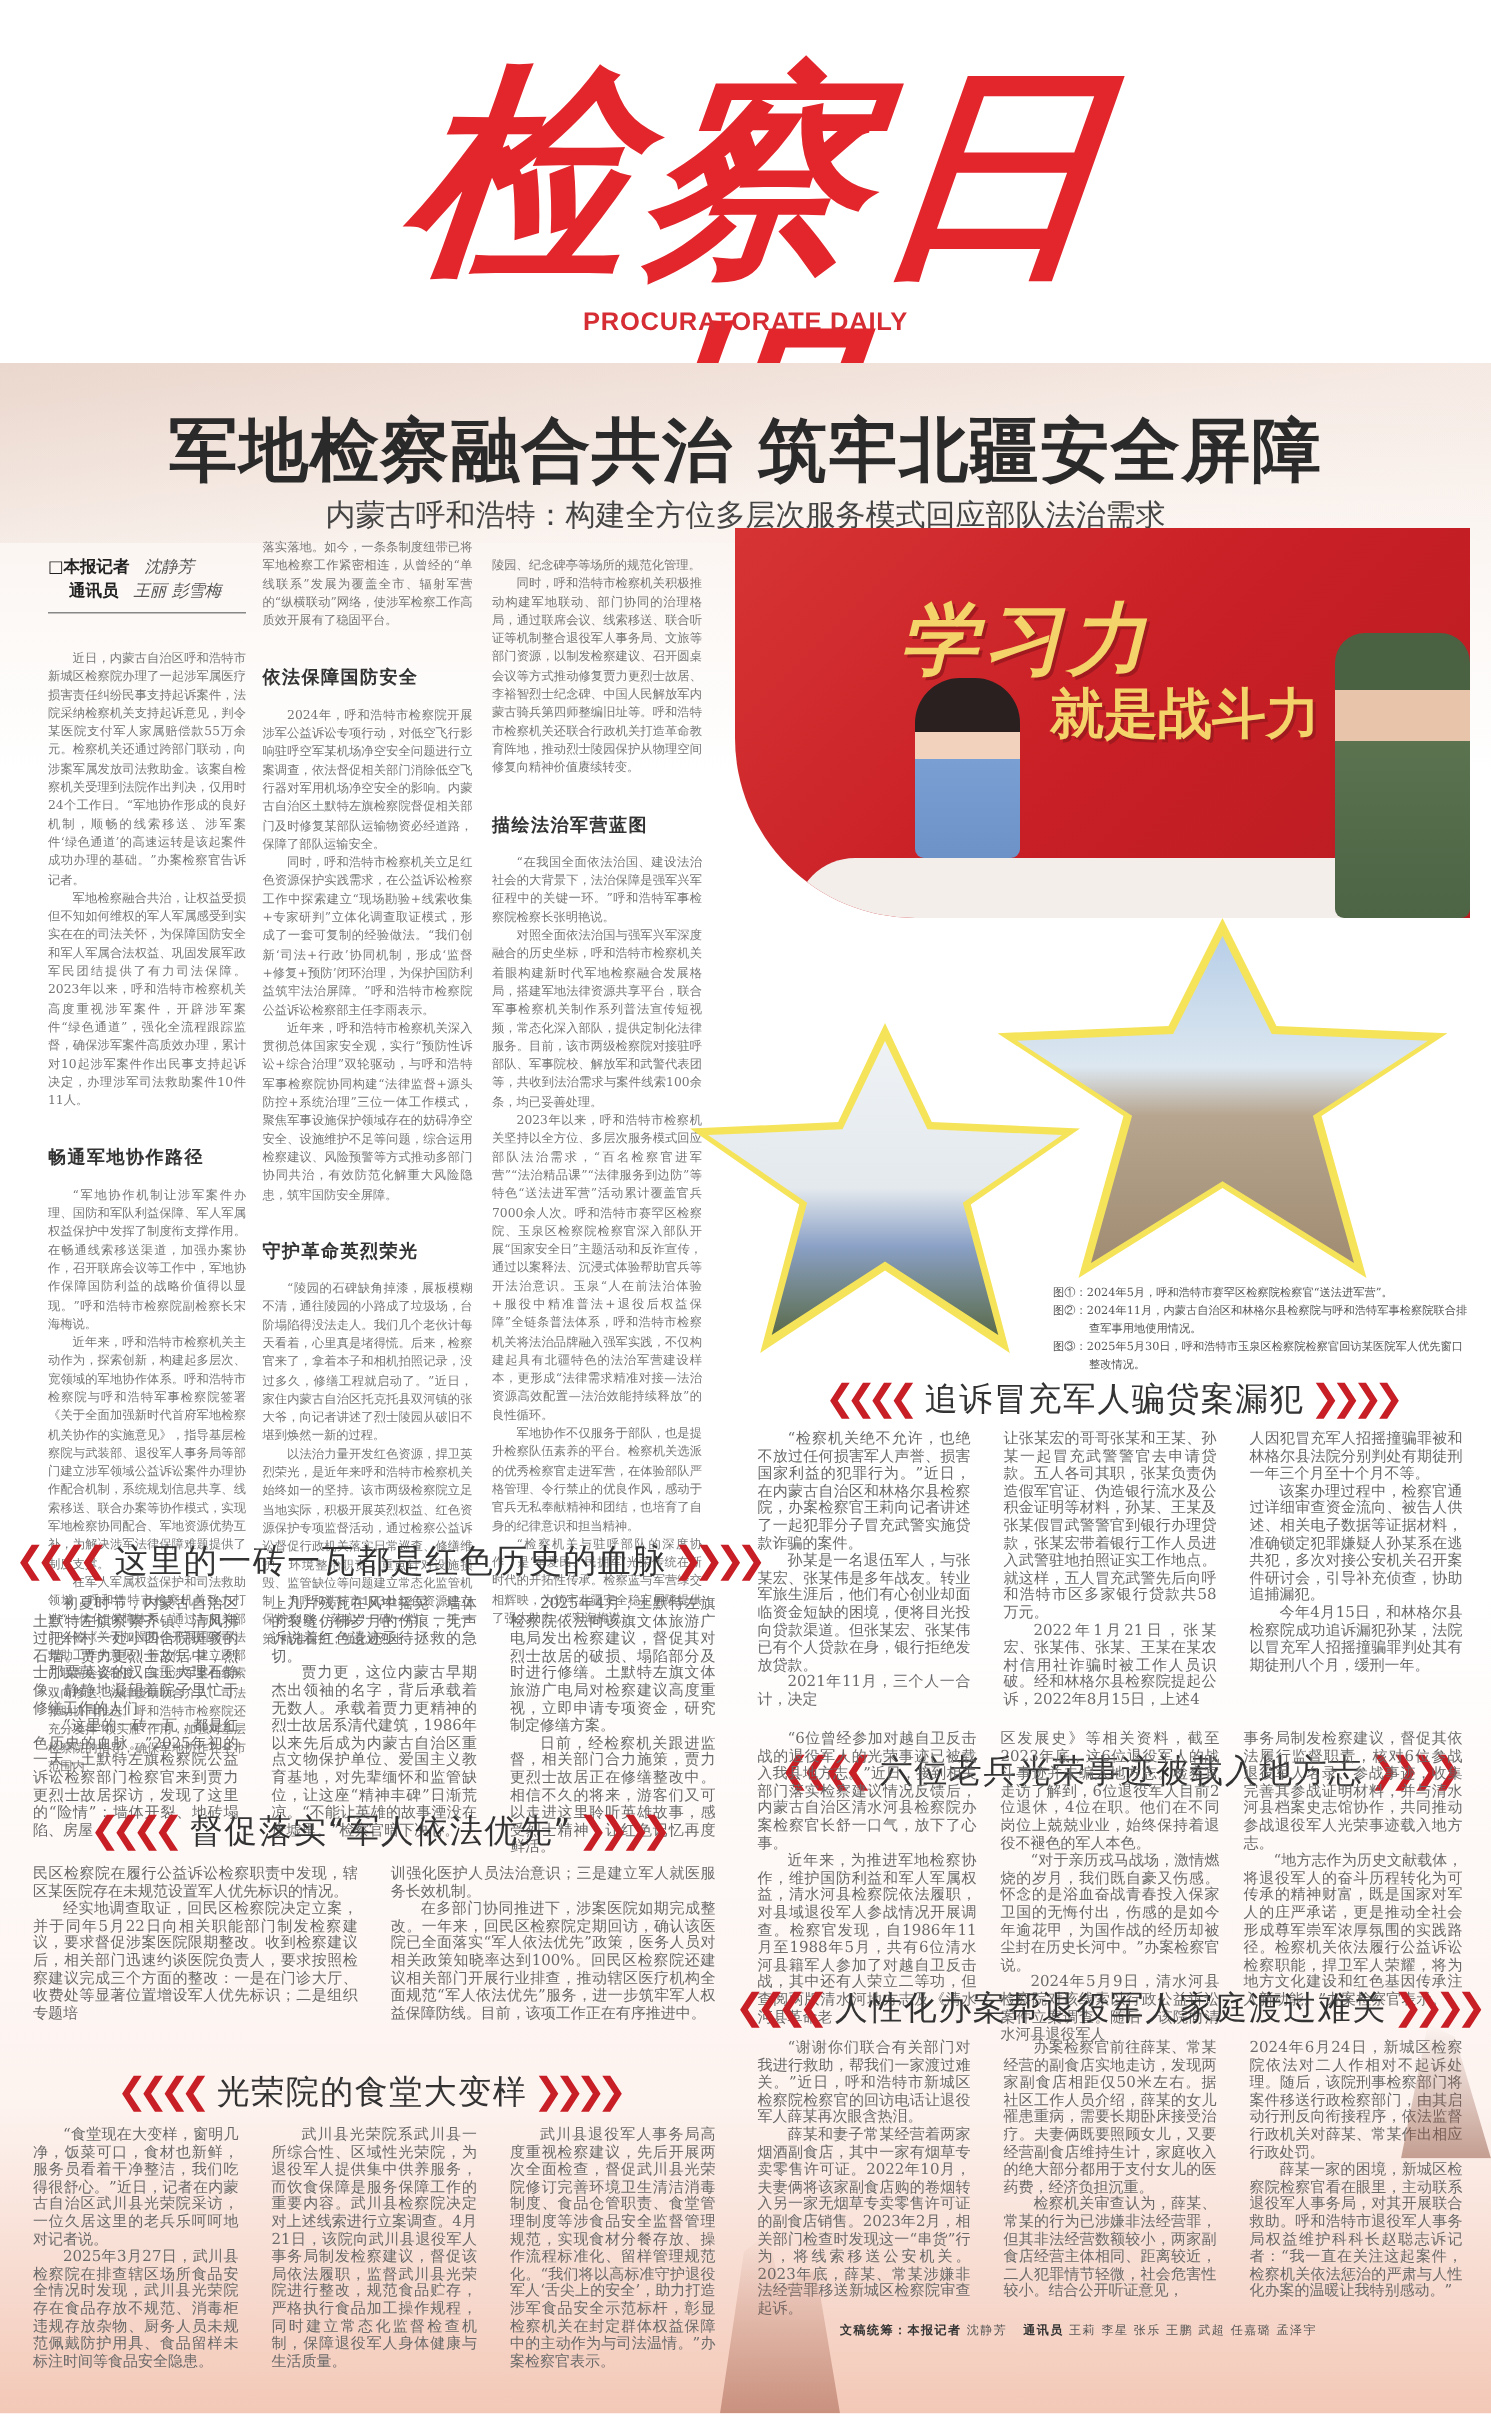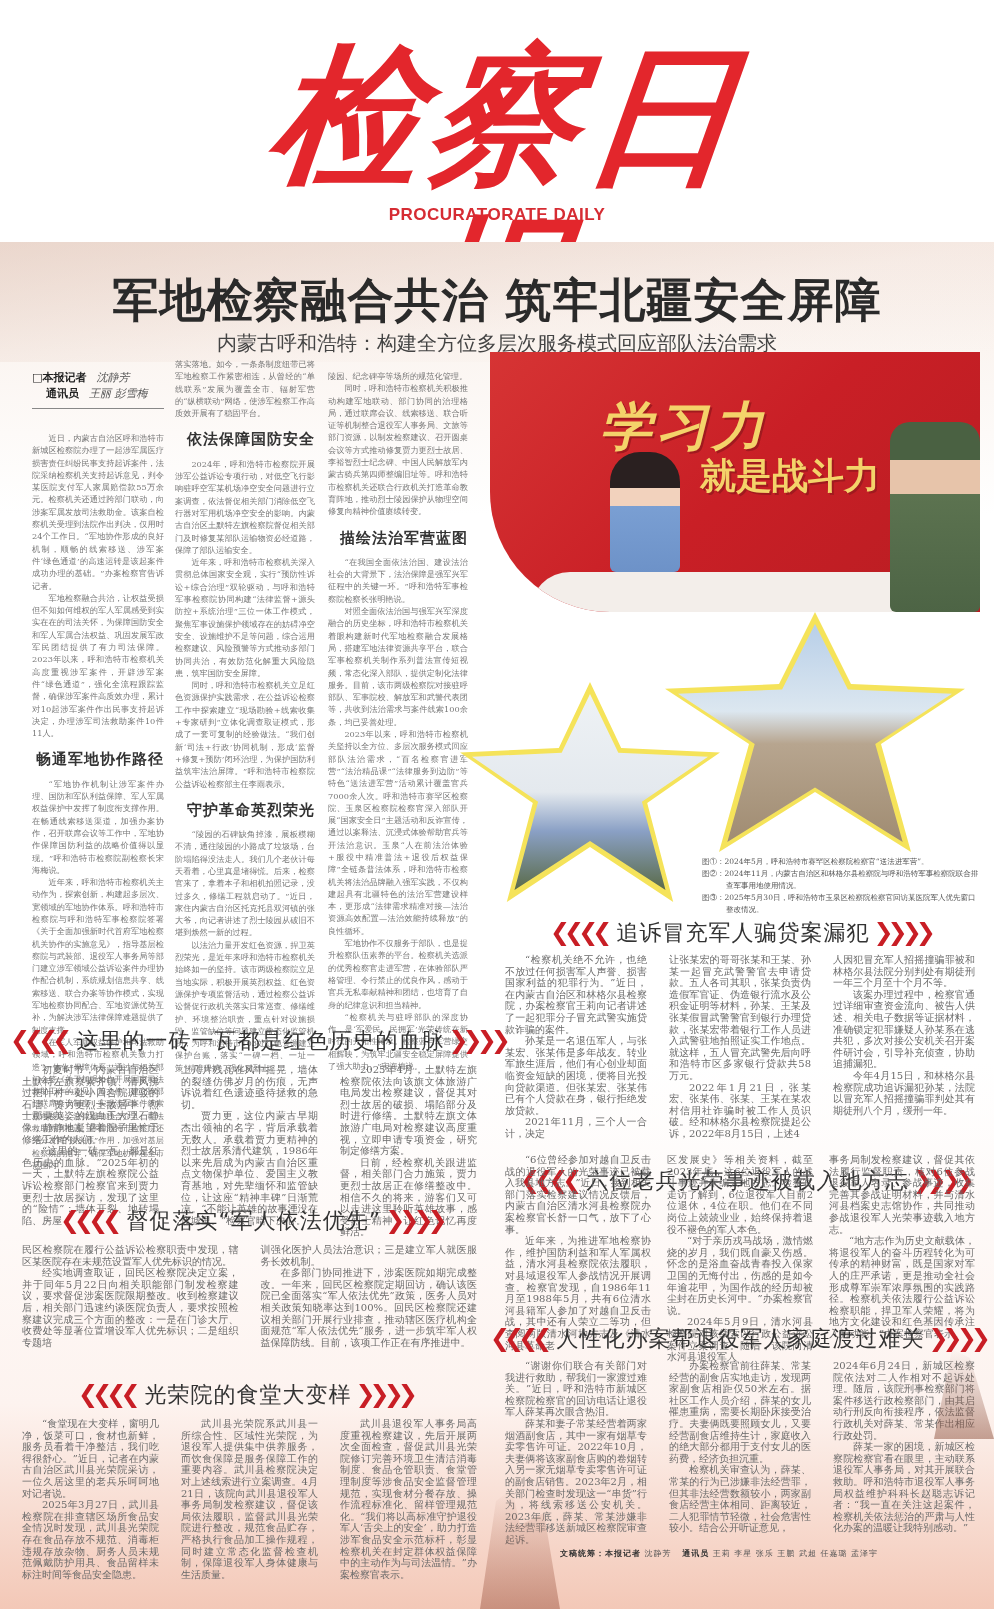--- a/index.html
+++ b/index.html
@@ -8,21 +8,21 @@
   .masthead-title { position: absolute; top: 30px; left: 210px; width: 580px; font-family: "DejaVu Serif", serif; font-size: 150px; line-height: 170px; color: #e3262c; font-weight: bold; letter-spacing: 8px; font-style: italic; transform: skewX(-6deg); }
   .masthead-sub { position: absolute; top: 205px; left: 0; width: 994px; text-align: center; font-family: "Liberation Sans", sans-serif; font-size: 17px; font-weight: bold; color: #d62c33; letter-spacing: 0.5px; }
   .page { position: absolute; top: 242px; left: 0; width: 994px; height: 1367px; background: linear-gradient(180deg, #f6ebe5 0%, #fbf5f1 8%, #ffffff 20%, #ffffff 60%, #fdf3ef 85%, #f3c8b7 100%); }
   .mountains { position: absolute; top: 0; left: 0; width: 994px; height: 120px; background: linear-gradient(170deg, rgba(220,190,175,0.45) 0%, rgba(240,220,210,0.1) 60%, rgba(255,255,255,0) 100%); }
   .headline { position: absolute; top: 28px; left: 0; width: 994px; text-align: center; font-family: "DejaVu Serif", serif; font-size: 46px; font-weight: bold; color: #2a2a2a; letter-spacing: 1px; }
   .subheadline { position: absolute; top: 88px; left: 0; width: 994px; text-align: center; font-family: "DejaVu Sans", sans-serif; font-size: 20px; color: #444; }
   .col { position: absolute; font-size: 8.2px; line-height: 12.3px; color: #777; text-align: justify; font-family: "DejaVu Serif", serif; }
   .col p { text-indent: 2em; margin: 0; }
   .byline { font-size: 11px; line-height: 16px; color: #222; font-weight: bold; border-bottom: 1px solid #888; padding-bottom: 6px; margin-bottom: 23px; }
   .byline .nm { font-weight: normal; font-style: italic; color: #555; margin-left: 10px; }
-  .subhead { text-align: right; font-weight: bold; font-size: 15px; color: #333; margin: 14px 0 12px 0; font-family: "DejaVu Sans", sans-serif; letter-spacing: 1px; }
+  .subhead { text-align: left; font-weight: bold; font-size: 12px; color: #333; margin: 26px 0 12px 0; font-family: "DejaVu Sans", sans-serif; letter-spacing: 1px; }
   .photo-area { position: absolute; top: 100px; left: 470px; width: 510px; height: 530px; }
   .photo1 { position: absolute; top: 10px; left: 20px; width: 490px; height: 260px; background: linear-gradient(135deg, #d63434 0%, #c91f26 50%, #b81d22 100%); border-radius: 0 0 0 120px; overflow: hidden; }
   .slogan1 { position: absolute; top: 40px; left: 110px; font-family: "DejaVu Serif", serif; font-size: 52px; color: #f4d36a; font-weight: bold; font-style: italic; letter-spacing: 4px; text-shadow: 2px 2px 0 #a01a1f; }
   .slogan2 { position: absolute; top: 100px; left: 210px; font-family: "DejaVu Sans", sans-serif; font-size: 36px; color: #f4d36a; font-weight: bold; text-shadow: 2px 2px 0 #a01a1f; }
   .person-f { position: absolute; top: 100px; left: 120px; width: 70px; height: 120px; background: linear-gradient(180deg, #2a2020 0%, #2a2020 30%, #f2d2bd 30%, #f2d2bd 45%, #7a9fd3 45%, #6d92c8 100%); border-radius: 30px 30px 6px 6px; }
   .person-m { position: absolute; top: 70px; left: 400px; width: 90px; height: 190px; background: linear-gradient(180deg, #4a6142 0%, #4a6142 20%, #e7c4aa 20%, #e7c4aa 38%, #5c7350 38%, #4d6445 100%); border-radius: 20px 20px 6px 6px; }
   .desk { position: absolute; top: 220px; left: 40px; width: 380px; height: 40px; background: #f3eeea; border-radius: 40px 0 0 0; }
   .star2 { position: absolute; top: 270px; left: 195px; width: 300px; height: 240px; clip-path: polygon(50% 0%, 62% 30%, 100% 32%, 72% 55%, 82% 100%, 50% 75%, 18% 100%, 28% 55%, 0% 32%, 38% 30%); background: #f5e35a; }
   .star2-inner { position: absolute; top: 282px; left: 208px; width: 274px; height: 218px; clip-path: polygon(50% 0%, 62% 30%, 100% 32%, 72% 55%, 82% 100%, 50% 75%, 18% 100%, 28% 55%, 0% 32%, 38% 30%); background: linear-gradient(180deg, #b8cfe8 0%, #dce7f0 40%, #b7a58f 55%, #a08c72 100%); }
   .star3 { position: absolute; top: 340px; left: -10px; width: 260px; height: 220px; clip-path: polygon(50% 0%, 62% 30%, 100% 32%, 72% 55%, 82% 100%, 50% 75%, 18% 100%, 28% 55%, 0% 32%, 38% 30%); background: #f5e35a; }
@@ -64,22 +64,22 @@
     <div class="subhead">畅通军地协作路径</div>
     <p>“军地协作机制让涉军案件办理、国防和军队利益保障、军人军属权益保护中发挥了制度衔支撑作用。在畅通线索移送渠道，加强办案协作，召开联席会议等工作中，军地协作保障国防利益的战略价值得以显现。”呼和浩特市检察院副检察长宋海梅说。</p>
     <p>近年来，呼和浩特市检察机关主动作为，探索创新，构建起多层次、宽领域的军地协作体系。呼和浩特市检察院与呼和浩特军事检察院签署《关于全面加强新时代首府军地检察机关协作的实施意见》，指导基层检察院与武装部、退役军人事务局等部门建立涉军领域公益诉讼案件办理协作配合机制，系统规划信息共享、线索移送、联合办案等协作模式，实现军地检察协同配合、军地资源优势互补，为解决涉军法律保障难题提供了制度支撑。</p>
     <p>在军人军属权益保护和司法救助领域，呼和浩特市检察机关致力打造“一体化”保障体系，通过与相关部门会签《关于加强协作开展国家司法救助工作的意见》等文件，建立跨部门联席会议制度，实现涉军案件线索双向移送、法律援助联合介入、司法救助协同推进。呼和浩特市检察院还充分发挥“领头雁”作用，加强对基层检察院的指导，确保军地协作在全市范围内</p>
   </div>
 
   <div class="col" style="top:116px; left:175px; width:140px;">
     <p style="text-indent:0">落实落地。如今，一条条制度纽带已将军地检察工作紧密相连，从曾经的“单线联系”发展为覆盖全市、辐射军营的“纵横联动”网络，使涉军检察工作高质效开展有了稳固平台。</p>
     <div class="subhead">依法保障国防安全</div>
     <p>2024年，呼和浩特市检察院开展涉军公益诉讼专项行动，对低空飞行影响驻呼空军某机场净空安全问题进行立案调查，依法督促相关部门消除低空飞行器对军用机场净空安全的影响。内蒙古自治区土默特左旗检察院督促相关部门及时修复某部队运输物资必经道路，保障了部队运输安全。</p>
+    <p>同时，呼和浩特市检察机关立足红色资源保护实践需求，在公益诉讼检察工作中探索建立“现场勘验+线索收集+专家研判”立体化调查取证模式，形成了一套可复制的经验做法。“我们创新‘司法+行政’协同机制，形成‘监督+修复+预防’闭环治理，为保护国防利益筑牢法治屏障。”呼和浩特市检察院公益诉讼检察部主任李雨表示。</p>
     <p>近年来，呼和浩特市检察机关深入贯彻总体国家安全观，实行“预防性诉讼+综合治理”双轮驱动，与呼和浩特军事检察院协同构建“法律监督+源头防控+系统治理”三位一体工作模式，聚焦军事设施保护领域存在的妨碍净空安全、设施维护不足等问题，综合运用检察建议、风险预警等方式推动多部门协同共治，有效防范化解重大风险隐患，筑牢国防安全屏障。</p>
-    <p>同时，呼和浩特市检察机关立足红色资源保护实践需求，在公益诉讼检察工作中探索建立“现场勘验+线索收集+专家研判”立体化调查取证模式，形成了一套可复制的经验做法。“我们创新‘司法+行政’协同机制，形成‘监督+修复+预防’闭环治理，为保护国防利益筑牢法治屏障。”呼和浩特市检察院公益诉讼检察部主任李雨表示。</p>
     <div class="subhead">守护革命英烈荣光</div>
     <p>“陵园的石碑缺角掉漆，展板模糊不清，通往陵园的小路成了垃圾场，台阶塌陷得没法走人。我们几个老伙计每天看着，心里真是堵得慌。后来，检察官来了，拿着本子和相机拍照记录，没过多久，修缮工程就启动了。”近日，家住内蒙古自治区托克托县双河镇的张大爷，向记者讲述了烈士陵园从破旧不堪到焕然一新的过程。</p>
     <p>以法治力量开发红色资源，捍卫英烈荣光，是近年来呼和浩特市检察机关始终如一的坚持。该市两级检察院立足当地实际，积极开展英烈权益、红色资源保护专项监督活动，通过检察公益诉讼督促行政机关落实日常巡查、修缮维护、环境整治职责，重点针对设施损毁、监管缺位等问题建立常态化监管机制，为呼和浩特市103处红色资源建立保护台账，落实“一碑一档、一址一策”精准保护，强化对烈士</p>
   </div>
 
   <div class="col" style="top:128px; left:328px; width:140px;">
     <p style="text-indent:0">陵园、纪念碑亭等场所的规范化管理。</p>
     <p>同时，呼和浩特市检察机关积极推动构建军地联动、部门协同的治理格局，通过联席会议、线索移送、联合听证等机制整合退役军人事务局、文旅等部门资源，以制发检察建议、召开圆桌会议等方式推动修复贾力更烈士故居、李裕智烈士纪念碑、中国人民解放军内蒙古骑兵第四师整编旧址等。呼和浩特市检察机关还联合行政机关打造革命教育阵地，推动烈士陵园保护从物理空间修复向精神价值赓续转变。</p>
     <div class="subhead">描绘法治军营蓝图</div>
     <p>“在我国全面依法治国、建设法治社会的大背景下，法治保障是强军兴军征程中的关键一环。”呼和浩特军事检察院检察长张明艳说。</p>

